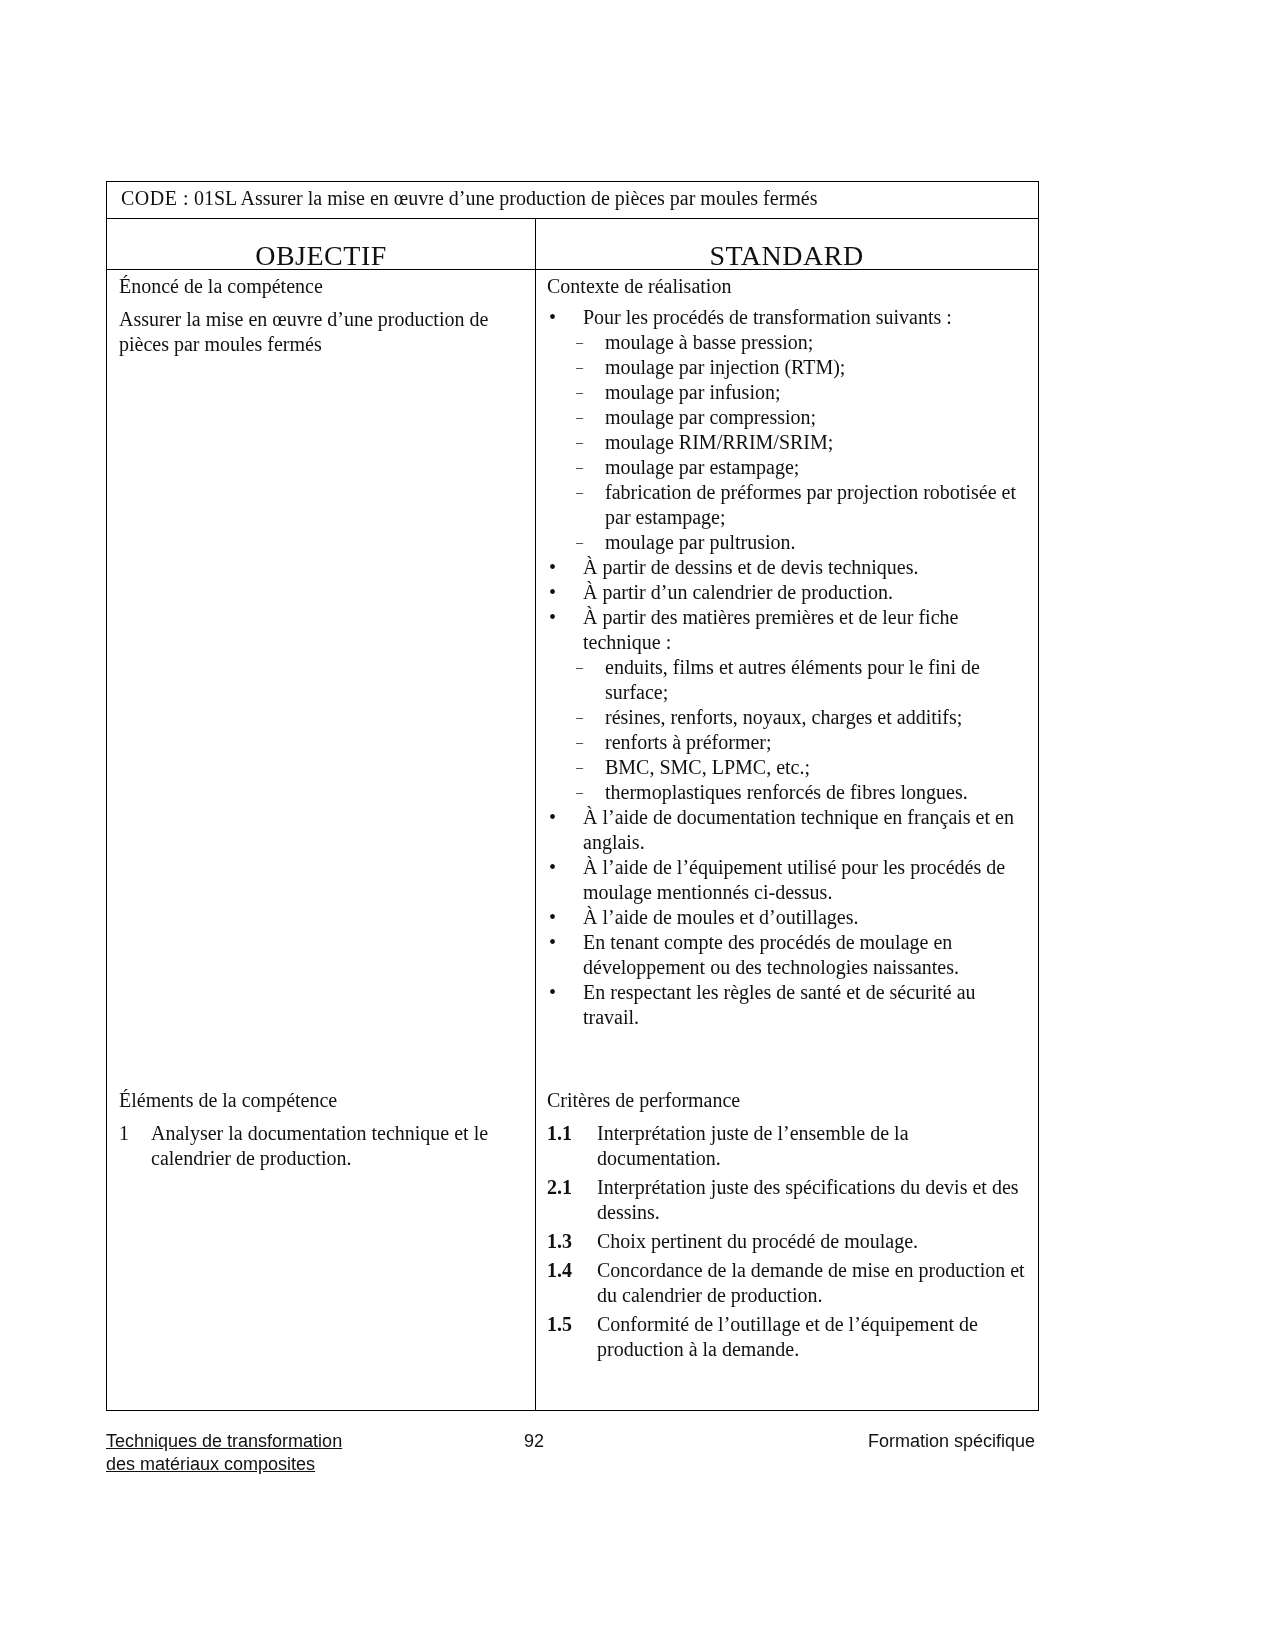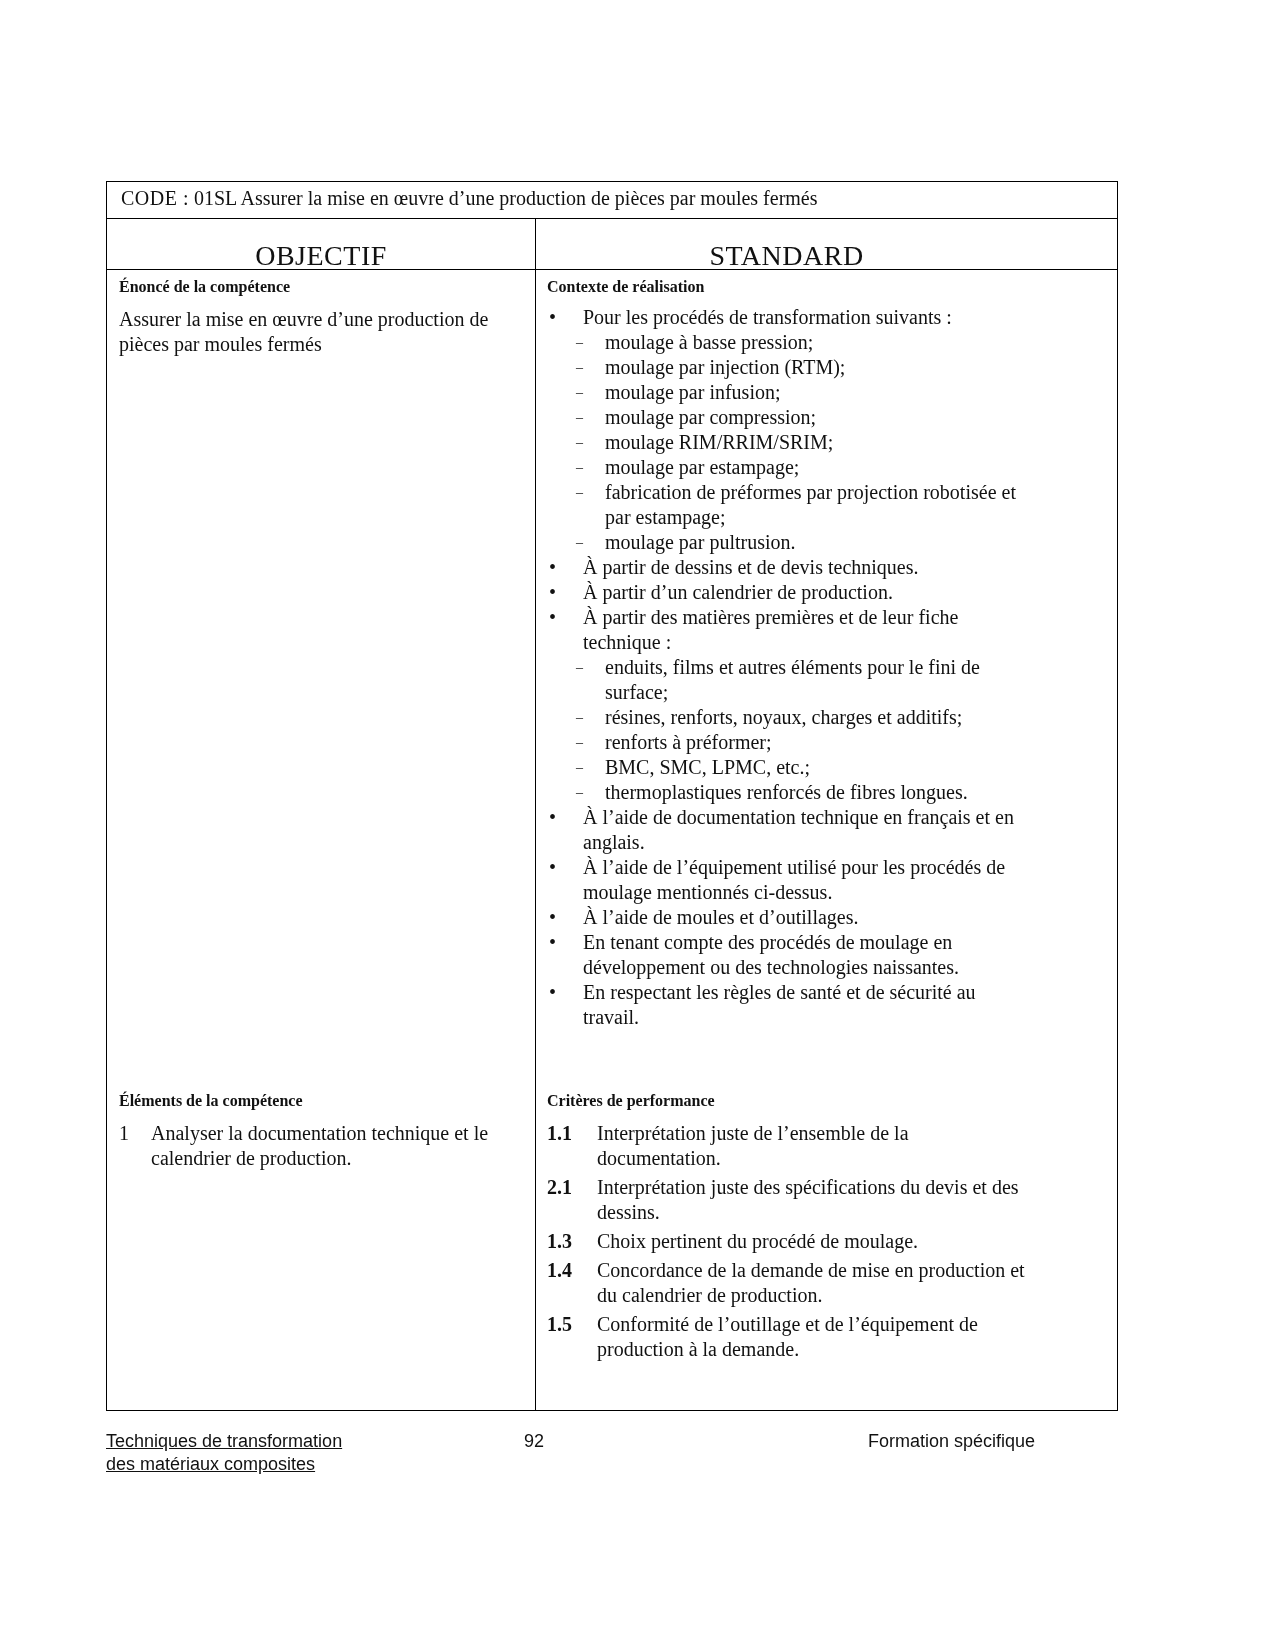--- a/index.html
+++ b/index.html
@@ -1,29 +1,29 @@
 <!DOCTYPE html>
 <html><head>
 <meta charset="utf-8">
 <style>
   html, body { margin: 0; padding: 0; background: #ffffff; }
   body { width: 1275px; height: 1650px; position: relative; font-family: "Liberation Serif", "DejaVu Serif", serif; color: #111; }
-  .frame { position: absolute; left: 106px; top: 181px; width: 1012px; height: 1230px; border: 1.5px solid #000; box-sizing: border-box; }
+  .frame { position: absolute; left: 106px; top: 181px; width: 933px; height: 1230px; border: 1.5px solid #000; box-sizing: border-box; }
   .code-row { position: absolute; left: 0; top: 0; right: 0; height: 36px; border-bottom: 1.5px solid #000; }
   .code-text { position: absolute; left: 14px; top: 5px; font-size: 20px; }
   .code-label { letter-spacing: 0.5px; }
   .head-row { position: absolute; left: 0; top: 36px; right: 0; height: 51px; border-bottom: 1.5px solid #000; }
   .divider { position: absolute; left: 428px; top: 36px; bottom: 0; border-left: 1.5px solid #000; }
   .head-cell { position: absolute; top: 22px; font-size: 28px; letter-spacing: 0.5px; text-align: center; }
   .head-obj { left: 0; width: 428px; }
   .head-std { left: 428px; width: 503px; }
   .col { position: absolute; font-size: 20px; line-height: 25px; }
   .left { left: 12px; width: 408px; }
   .right { left: 440px; width: 485px; }
-  .section-title { font-weight: bold; font-size: 16px; }
+  .section-title { font-weight: normal; font-size: 20px; }
   .para { margin-top: 8px; }
   ul.bul { list-style: none; margin: 6px 0 0 0; padding: 0; }
   ul.bul > li { position: relative; padding-left: 36px; }
   ul.bul > li .bullet { position: absolute; left: 2px; top: 0; }
   ul.dash { list-style: none; margin: 0; padding: 0; }
   ul.dash > li { position: relative; padding-left: 29px; }
   ul.dash > li .dash-mark { position: absolute; left: 0; top: 0; font-size: 14px; }
   .num-item { position: relative; padding-left: 32px; }
   .num-item .num { position: absolute; left: 0; top: 0; }
   .crit-item { position: relative; padding-left: 50px; margin-bottom: 4px; }

